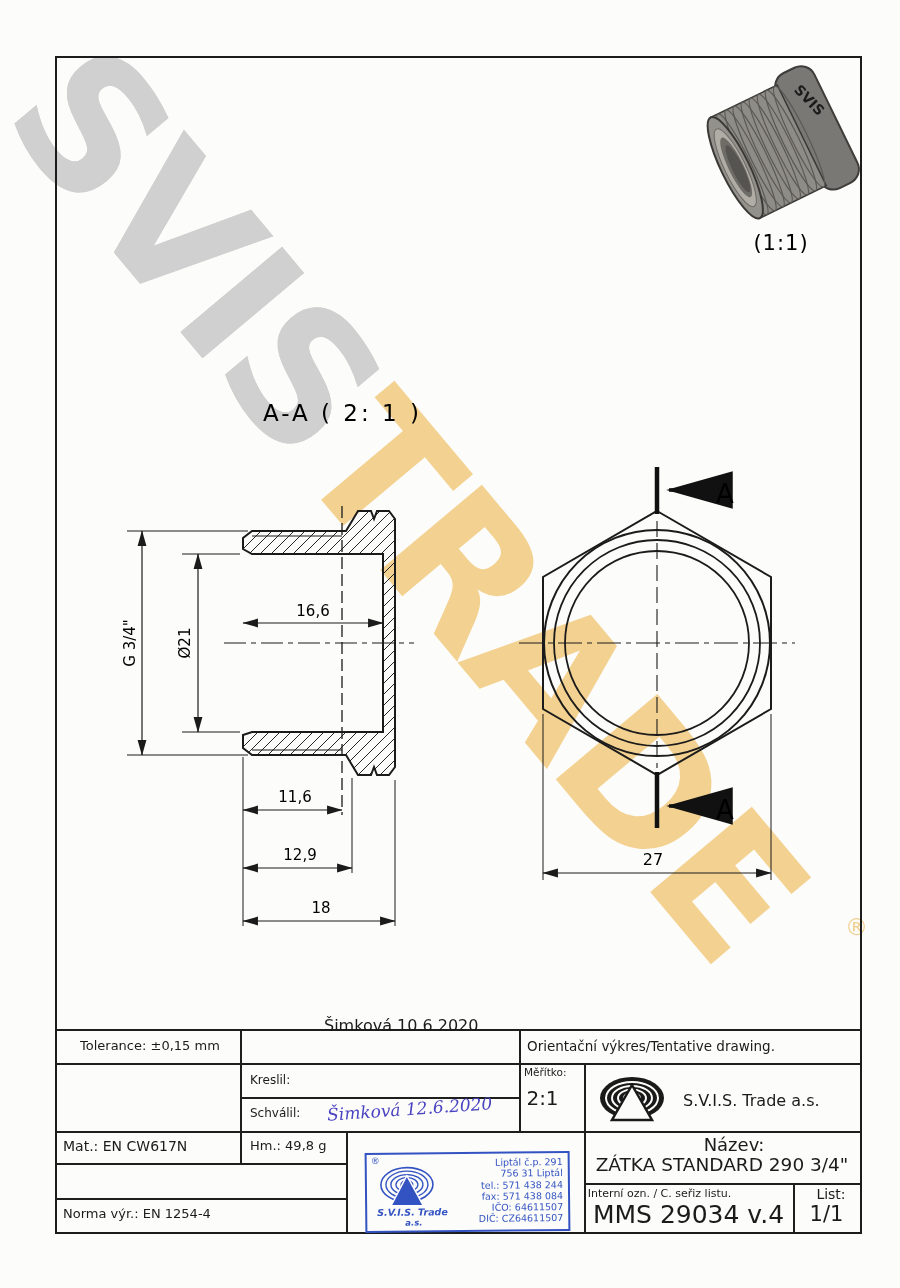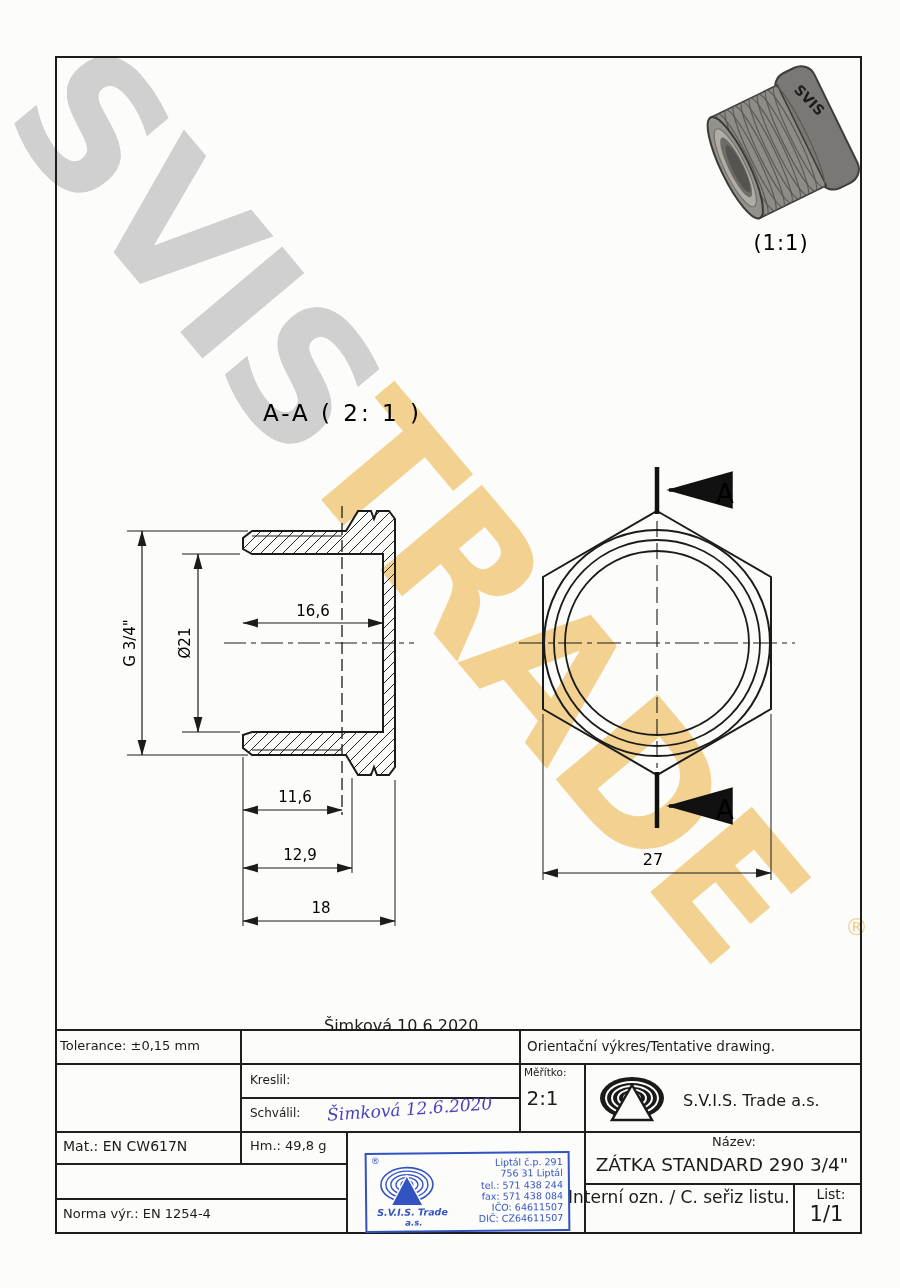--- a/index.html
+++ b/index.html
@@ -142,21 +142,21 @@
   <div class="hl" style="left:55px;top:1131px;width:805px;height:2px"></div>
   <div class="hl" style="left:55px;top:1163px;width:291px;height:2px"></div>
   <div class="hl" style="left:584px;top:1183px;width:276px;height:2px"></div>
   <div class="hl" style="left:55px;top:1198px;width:291px;height:2px"></div>
   <div class="vl" style="left:240px;top:1029px;width:2px;height:136px"></div>
   <div class="vl" style="left:346px;top:1131px;width:2px;height:101px"></div>
   <div class="vl" style="left:519px;top:1029px;width:2px;height:104px"></div>
   <div class="vl" style="left:584px;top:1063px;width:2px;height:169px"></div>
   <div class="vl" style="left:793px;top:1183px;width:2px;height:49px"></div>
 
-  <div class="tb-text" style="left:60px;top:1038px;font-size:13px">Tolerance: ±0,15 mm</div>
+  <div class="tb-text" style="left:80px;top:1038px;font-size:13px">Tolerance: ±0,15 mm</div>
   <div class="tb-text" style="left:527px;top:1038px;font-size:13.5px">Orientační výkres/Tentative drawing.</div>
 
   <div class="tb-text" style="left:250px;top:1073px;font-size:12px">Kreslil:</div>
   <div class="tb-text" style="left:324px;top:1016px;font-size:16px">Šimková 10.6.2020</div>
   <div class="tb-text" style="left:250px;top:1106px;font-size:12px">Schválil:</div>
   <div class="tb-text sig" style="left:327px;top:1099px;font-size:17px">Šimková 12.6.2020</div>
 
   <div class="tb-text" style="left:524px;top:1066px;font-size:10.5px">Měřítko:</div>
   <div class="tb-text ctr" style="left:519px;top:1086px;width:47px;font-size:20px">2:1</div>
 
@@ -167,23 +167,24 @@
     <ellipse cx="33" cy="22" rx="14" ry="8.5" fill="none" stroke="#fcfcfa" stroke-width="2"></ellipse>
     <ellipse cx="33" cy="22" rx="8" ry="5" fill="none" stroke="#fcfcfa" stroke-width="2"></ellipse>
     <polygon points="33,9 53,44 13,44" fill="#fcfcfa" stroke="#1a1a1a" stroke-width="2.5"></polygon>
   </svg>
   <div class="tb-text" style="left:683px;top:1091px;font-size:16px">S.V.I.S. Trade a.s.</div>
 
   <div class="tb-text" style="left:63px;top:1138px;font-size:14px">Mat.: EN CW617N</div>
   <div class="tb-text" style="left:250px;top:1138px;font-size:13px">Hm.: 49,8 g</div>
   <div class="tb-text" style="left:63px;top:1206px;font-size:13px">Norma výr.: EN 1254-4</div>
 
-  <div class="tb-text ctr" style="left:584px;top:1134px;width:300px;font-size:13px">Název:</div>
+  <div class="tb-text ctr" style="left:584px;top:1134px;width:300px;font-size:18px">Název:</div>
   <div class="tb-text ctr" style="left:584px;top:1154px;width:276px;font-size:18.5px">ZÁTKA STANDARD 290 3/4"</div>
-  <div class="tb-text ctr" style="left:568px;top:1187px;width:183px;font-size:17px">Interní ozn. / C. seřiz listu.</div>
+  <div class="tb-text ctr" style="left:568px;top:1187px;width:183px;font-size:11px">Interní ozn. / C. seřiz listu.</div>
+  <div class="tb-text ctr" style="left:584px;top:1200px;width:209px;font-size:25px">MMS 29034 v.4</div>
   <div class="tb-text ctr" style="left:793px;top:1186px;width:76px;font-size:14px">List:</div>
   <div class="tb-text ctr" style="left:793px;top:1202px;width:67px;font-size:21px">1/1</div>
 
   <div class="stamp">
     <div class="reg">®</div>
     <svg width="56" height="42" viewBox="0 0 56 42">
       <ellipse cx="28" cy="19" rx="26" ry="17" fill="none" stroke="#3353c2" stroke-width="1.6"></ellipse>
       <ellipse cx="28" cy="19" rx="21" ry="13.5" fill="none" stroke="#3353c2" stroke-width="1.4"></ellipse>
       <ellipse cx="28" cy="19" rx="16" ry="10" fill="none" stroke="#3353c2" stroke-width="1.4"></ellipse>
       <ellipse cx="28" cy="19" rx="11" ry="7" fill="none" stroke="#3353c2" stroke-width="1.3"></ellipse>

